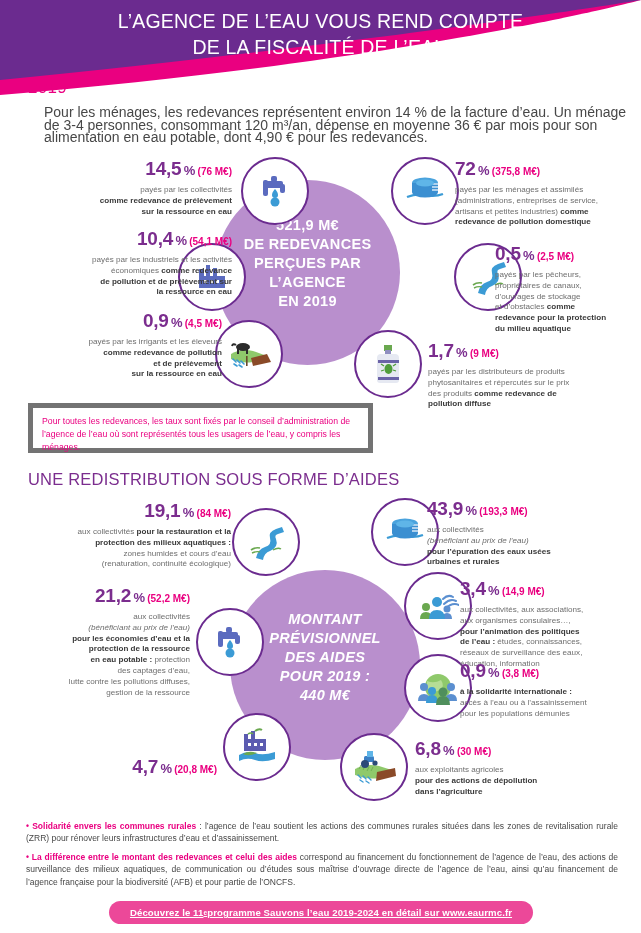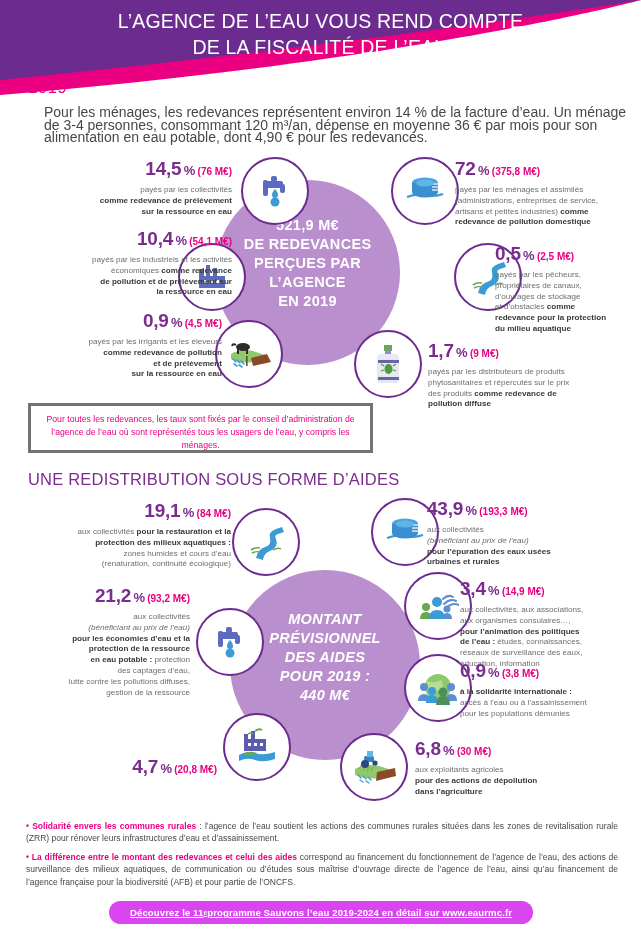--- a/index.html
+++ b/index.html
@@ -49,38 +49,37 @@
   .callout .pctsym{color:#7b2d8e;font-size:13px;font-weight:bold;}
   .callout .amt{color:#ea0080;font-size:10px;font-weight:bold;}
   .callout .head{margin-bottom:1px;line-height:22px;}
   .callout b{color:#3a3a3a;font-weight:bold;}
   .callout i{font-style:italic;}
   .r{text-align:right;}
   .l{text-align:left;}
   
   .note{
     position:absolute;left:28px;top:403px;width:345px;height:50px;
-    border:3px solid #737373;box-sizing:border-box;
+    border:5px solid #737373;box-sizing:border-box;
     color:#ea0080;font-size:8.7px;line-height:12.8px;
     padding:7px 9px;
-    text-align:center;
   }
   
   .sec-title{
     position:absolute;left:28px;top:470px;color:#7b2d8e;
     font-size:16.5px;letter-spacing:.2px;font-weight:400;
   }
   
   .foot{position:absolute;left:26px;width:592px;font-size:8.5px;line-height:12.4px;color:#474747;text-align:justify;}
   .foot .bullet{color:#ea0080;font-weight:bold;}
   .foot b{color:#ea0080;font-weight:bold;}
   
   .cta{
     position:absolute;left:109px;top:901px;width:424px;height:23px;
-    background:#d946ef;border-radius:12px;color:#ffffff;
+    background:#ec4899;border-radius:12px;color:#ffffff;
     font-size:9.6px;font-weight:bold;display:flex;align-items:center;
     justify-content:center;letter-spacing:.1px;
   }
   .cta sup{font-size:6.5px;vertical-align:super;}
 </style>
 </head>
 <body>
 
 <div class="header">
   <svg width="641" height="95" viewBox="0 0 641 95">
@@ -372,21 +371,21 @@
     <span class="pctsym">%</span>
     <span class="amt">(84 M€)</span>
   </div>
   <div>aux collectivités <b>pour la restauration et la<br>protection des milieux aquatiques :</b><br>zones humides et cours d’eau<br>(renaturation, continuité écologique)</div>
 </div>
 
 <div class="callout r" style="left:10px;top:585px;width:180px;">
   <div class="head">
     <span class="pct">21,2</span>
     <span class="pctsym">%</span>
-    <span class="amt">(93,2 M€)</span>
+    <span class="amt">(52,2 M€)</span>
   </div>
   <div>aux collectivités<br><i>(bénéficiant au prix de l’eau)</i><br><b>pour les économies d’eau et la<br>protection de la ressource<br>en eau potable :</b> protection<br>des captages d’eau,<br>lutte contre les pollutions diffuses,<br>gestion de la ressource</div>
 </div>
 
 <div class="callout r" style="left:12px;top:708px;width:205px;margin-top:48px;">
   <div class="head">
     <span class="pct">4,7</span>
     <span class="pctsym">%</span>
     <span class="amt">(20,8 M€)</span>
   </div>

